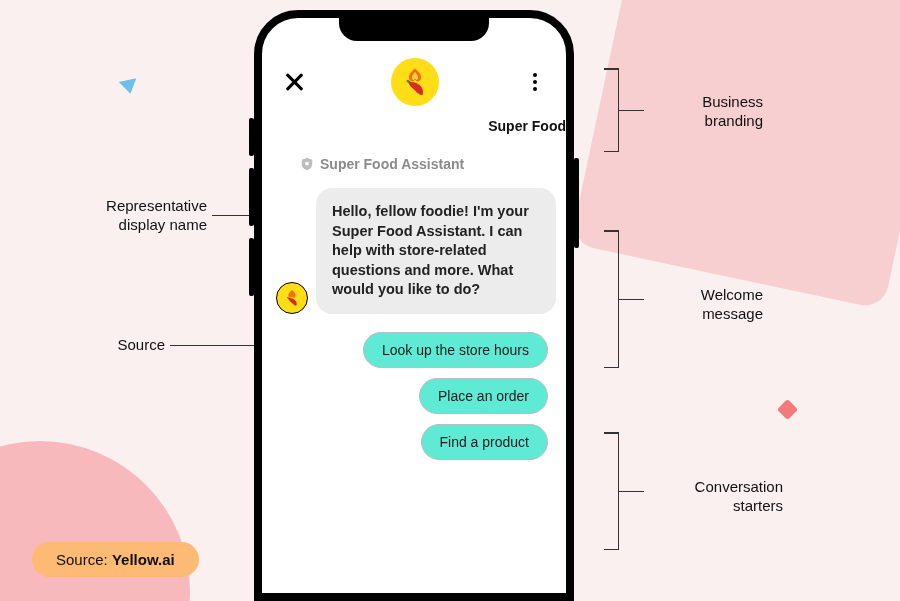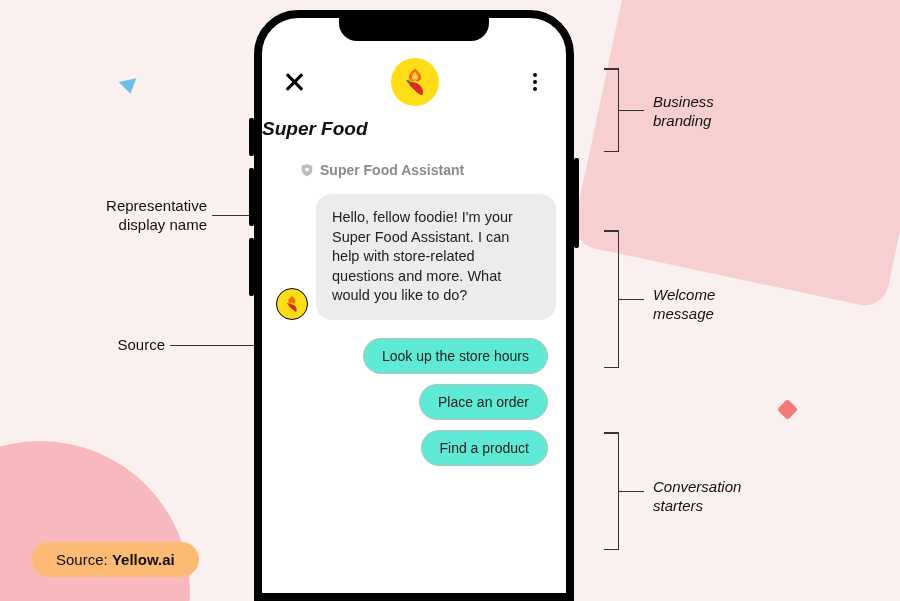--- a/index.html
+++ b/index.html
@@ -49,37 +49,37 @@
 
   .chat-header{margin-top:40px;display:flex;align-items:center;justify-content:space-between;padding:0 22px;}
   .close-icon{width:20px;height:20px;position:relative;cursor:pointer;}
   .close-icon::before,.close-icon::after{content:"";position:absolute;left:9px;top:-1px;width:3px;height:22px;background:#000;border-radius:1px;}
   .close-icon::before{transform:rotate(45deg);}
   .close-icon::after{transform:rotate(-45deg);}
   .dots-icon{width:18px;height:18px;display:flex;flex-direction:column;justify-content:space-between;align-items:center;padding:1px 0;cursor:pointer;}
   .dots-icon span{width:4px;height:4px;background:#000;border-radius:50%;}
 
   .brand-logo{width:48px;height:48px;border-radius:50%;background:#ffde17;display:flex;align-items:center;justify-content:center;}
-  .brand-title{text-align:left;font-weight:800;font-size:19px;margin-top:12px;color:#111;font-style:italic;}
+  .brand-title{text-align:right;font-weight:800;font-size:14px;margin-top:12px;color:#111;}
 
   .rep-row{display:flex;align-items:center;gap:6px;margin:22px 0 16px 38px;color:#8b8b8b;font-weight:600;font-size:14px;}
   .shield{width:14px;height:14px;position:relative;}
   .shield svg{display:block;}
 
   .msg-wrap{display:flex;align-items:flex-end;margin-left:14px;}
   .avatar{width:30px;height:30px;border-radius:50%;background:#ffde17;border:1px solid #000;display:flex;align-items:center;justify-content:center;flex:0 0 auto;margin-right:8px;}
-  .bubble{background:#ececec;border-radius:16px;padding:14px 16px;max-width:208px;font-size:14.5px;line-height:1.35;color:#222;}
+  .bubble{background:#ececec;border-radius:16px;padding:14px 16px;max-width:208px;font-size:14.5px;line-height:1.35;color:#222;font-weight:bold;}
   .timestamp{margin-left:56px;color:#8b8b8b;font-weight:600;font-size:13px;margin-top:6px;}
 
   .quick-replies{margin-top:18px;display:flex;flex-direction:column;align-items:flex-end;gap:10px;padding-right:18px;}
   .quick-reply-btn{border:1px solid #bdbdbd;background:#5eead4;border-radius:999px;padding:9px 18px;font-size:14px;color:#222;cursor:pointer;white-space:nowrap;}
 
   
   .anno{position:absolute;font-size:15px;color:#111;line-height:1.25;}
-  .anno.right{text-align:left;font-style:italic;}
+  .anno.right{text-align:right;}
   .anno.left{text-align:right;}
 
   
   .conn{position:absolute;background:#333;}
   .conn.h{height:1px;}
 
   
   .bracket{position:absolute;border-right:1.5px solid #333;width:14px;}
   .bracket::before,.bracket::after{content:"";position:absolute;right:0;width:14px;height:1.5px;background:#333;}
   .bracket::before{top:0;}

